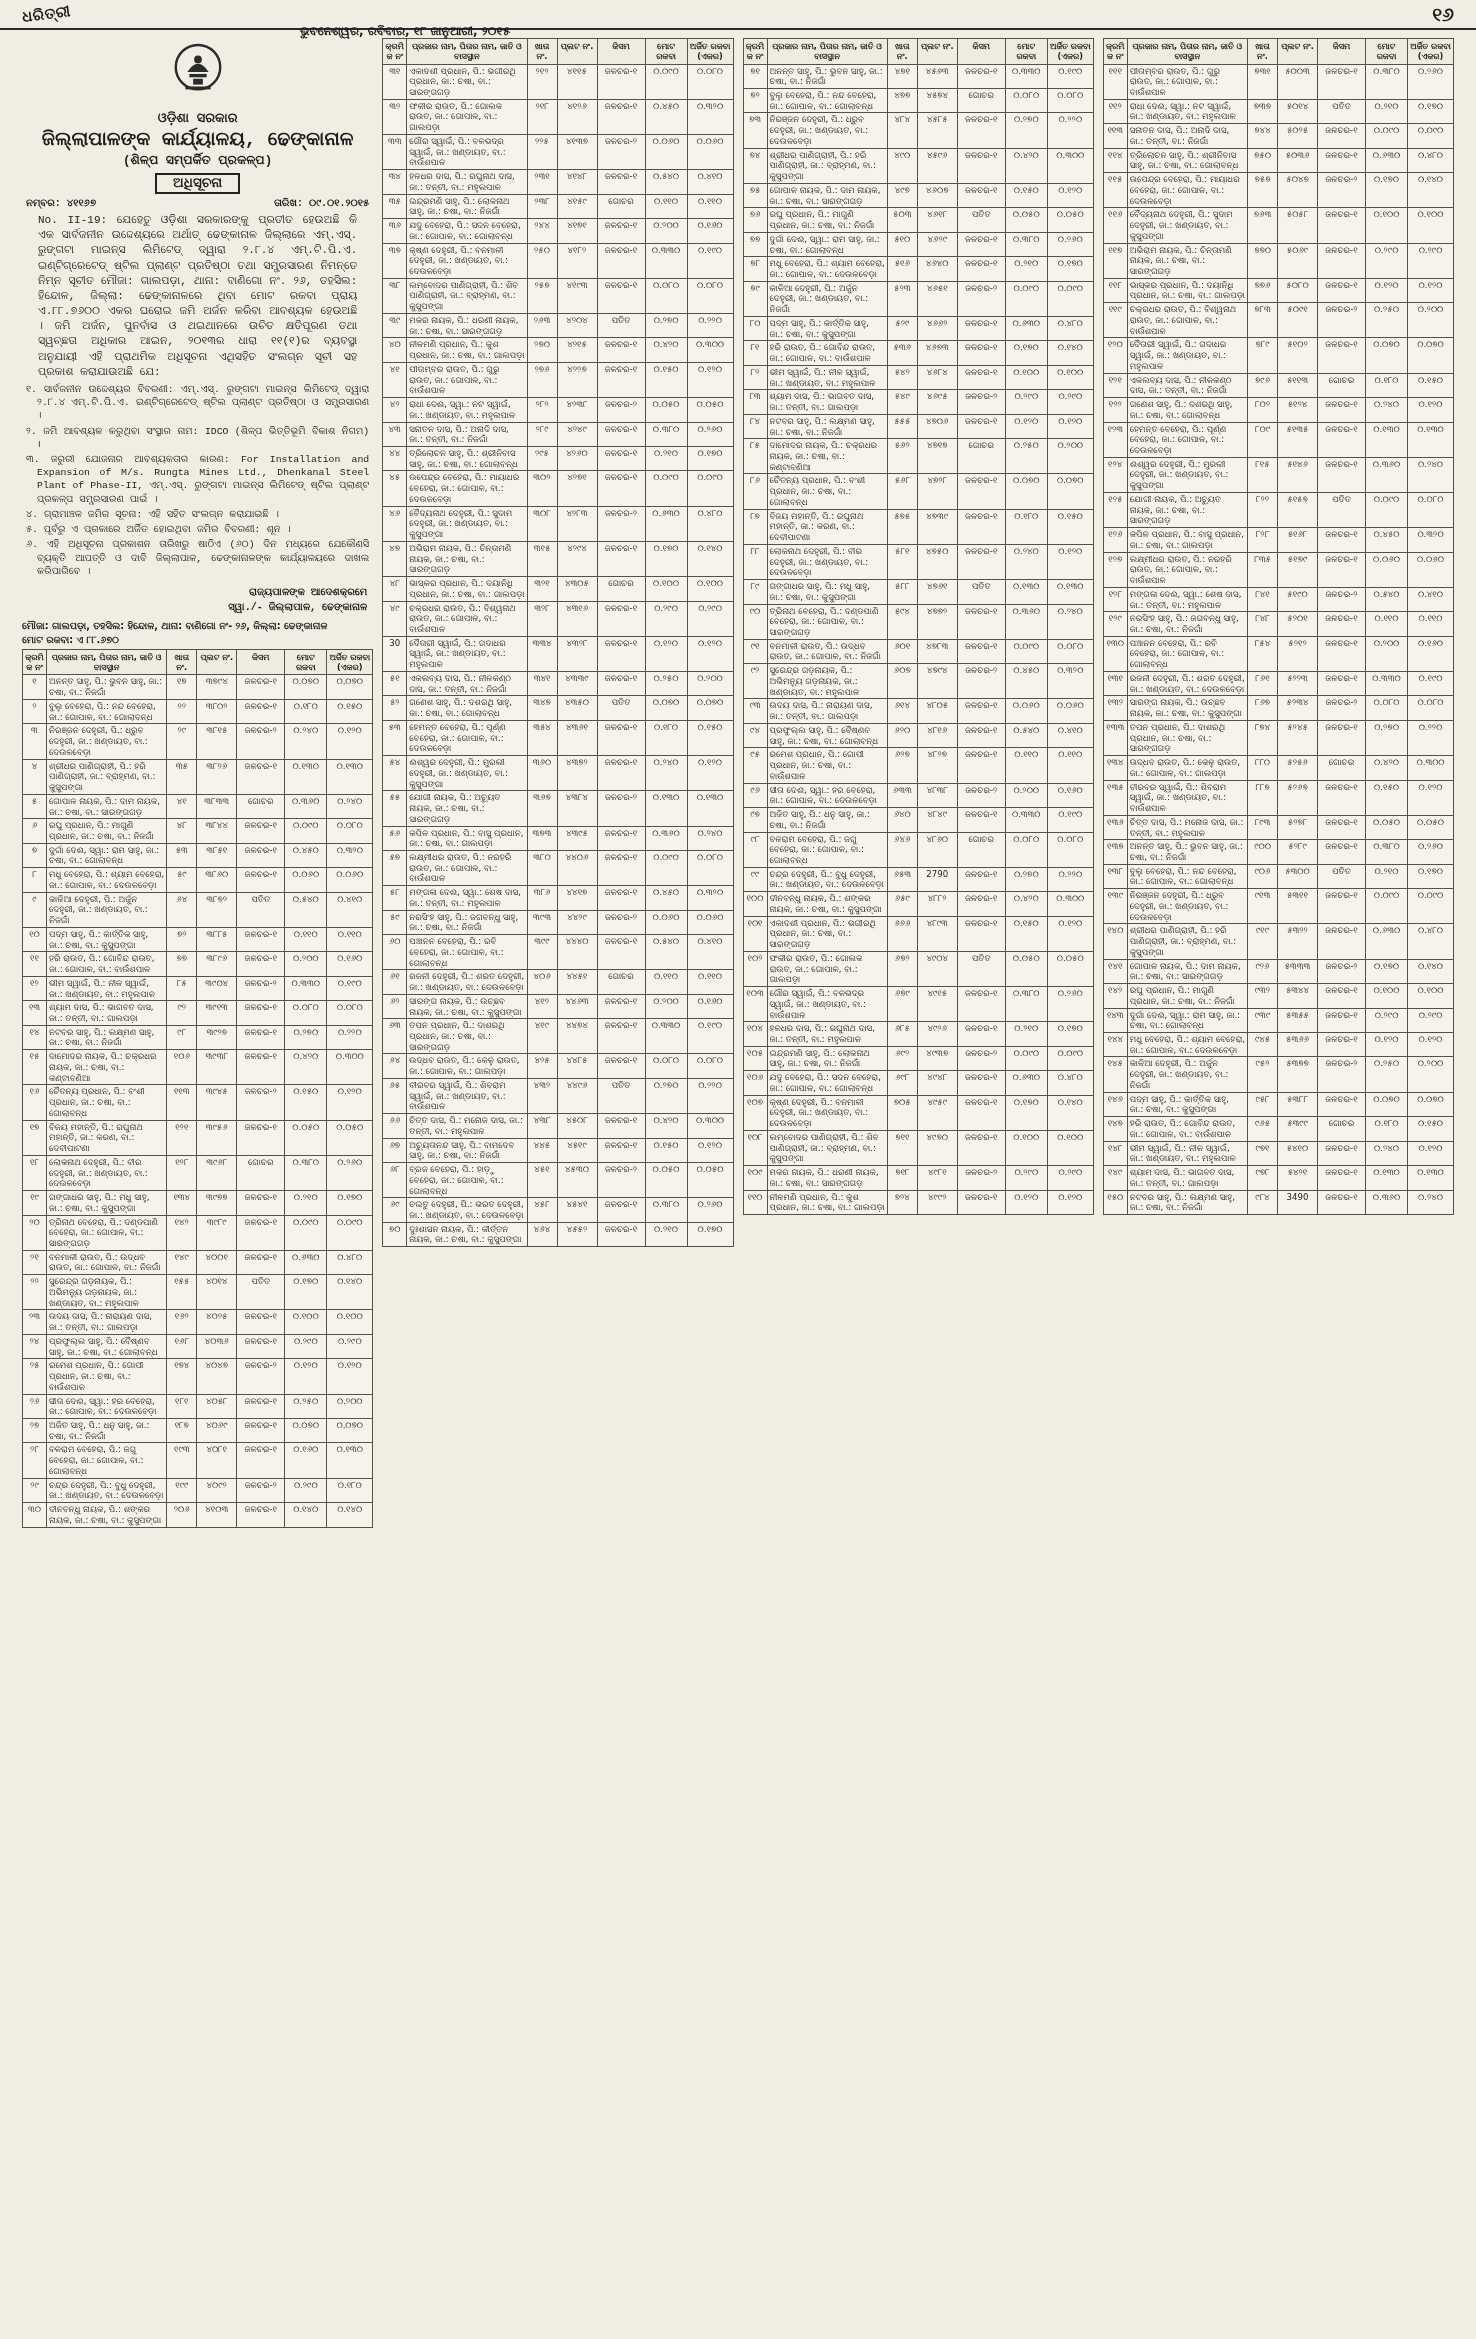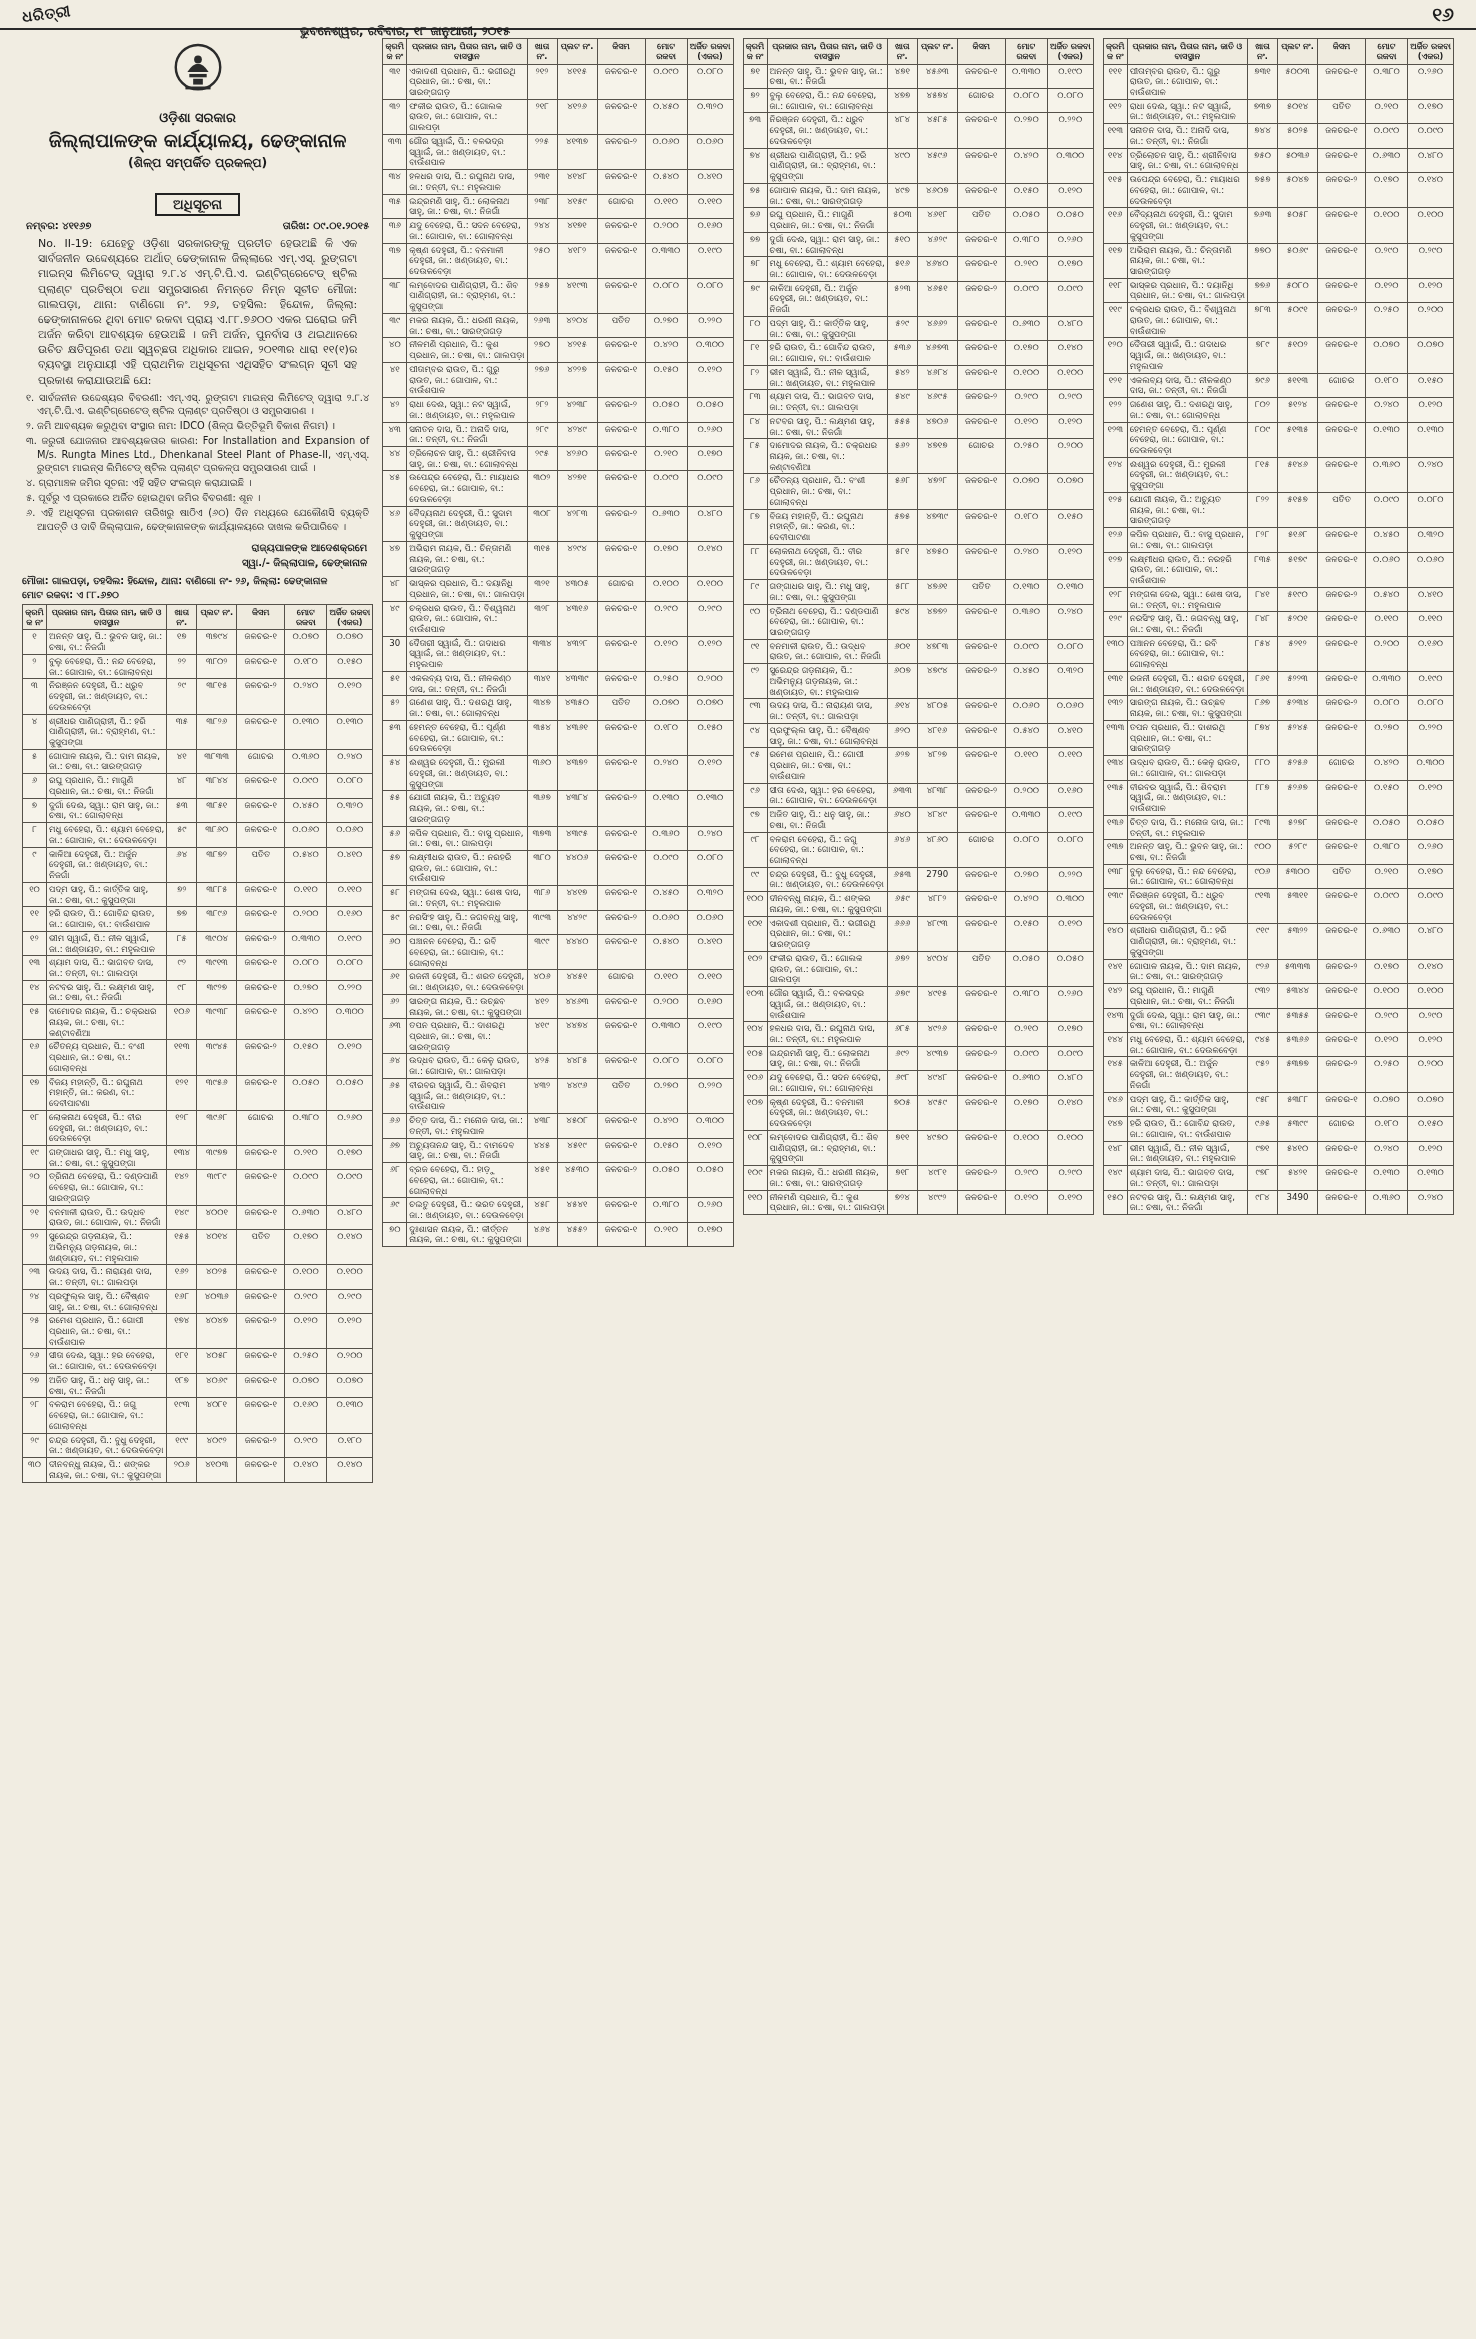--- a/index.html
+++ b/index.html
@@ -13,26 +13,26 @@
   .masthead { display:flex; align-items:center; height:30px; padding:0 22px;
     border-bottom:2px solid #2a2a2a; position:relative; }
   .brand { font-size:15px; font-weight:bold; transform:rotate(-7deg); letter-spacing:.5px; }
   .dateline { position:absolute; left:300px; top:24px; font-size:12px; font-weight:bold; }
   .pageno { margin-left:auto; font-size:19px; font-weight:bold; }
 
   .content { display:grid; grid-template-columns:repeat(4,1fr); gap:9px;
     padding:8px 22px 12px; height:2289px; }
   .col { overflow:hidden; }
 
-  .notice { padding:0 4px; text-align:center; }
+  .notice { padding:0 4px; text-align:center;font-family:Liberation Mono, monospace; }
   .emblem { margin:2px auto 0; width:58px; }
   .gov { font-size:13px; font-weight:bold; margin-top:2px; }
   .office { font-size:19px; font-weight:bold; margin:3px 0; }
   .sub { font-size:12.5px; font-weight:bold; }
-  .adh-wrap { margin:22px 0 4px; }
+  .adh-wrap { margin:5px 0 4px; }
   .adh { display:inline-block; border:2px solid #222; padding:1px 16px;
     font-weight:bold; font-size:13.5px; }
   .refrow { display:flex; justify-content:space-between; font-size:10px;
     font-weight:bold; margin:2px 0 4px; }
   .nbody, .npoints, .nclosing { text-align:left; }
   .para { font-size:11px; line-height:1.38; text-align:justify; margin:3px 12px; }
   .point { font-size:9.8px; line-height:1.35; text-align:justify; margin:2px 0;
     padding-left:11px; text-indent:-11px; }
   .sig { margin:7px 2px 5px; text-align:right; font-size:10px; font-weight:bold; line-height:1.5; }
 

